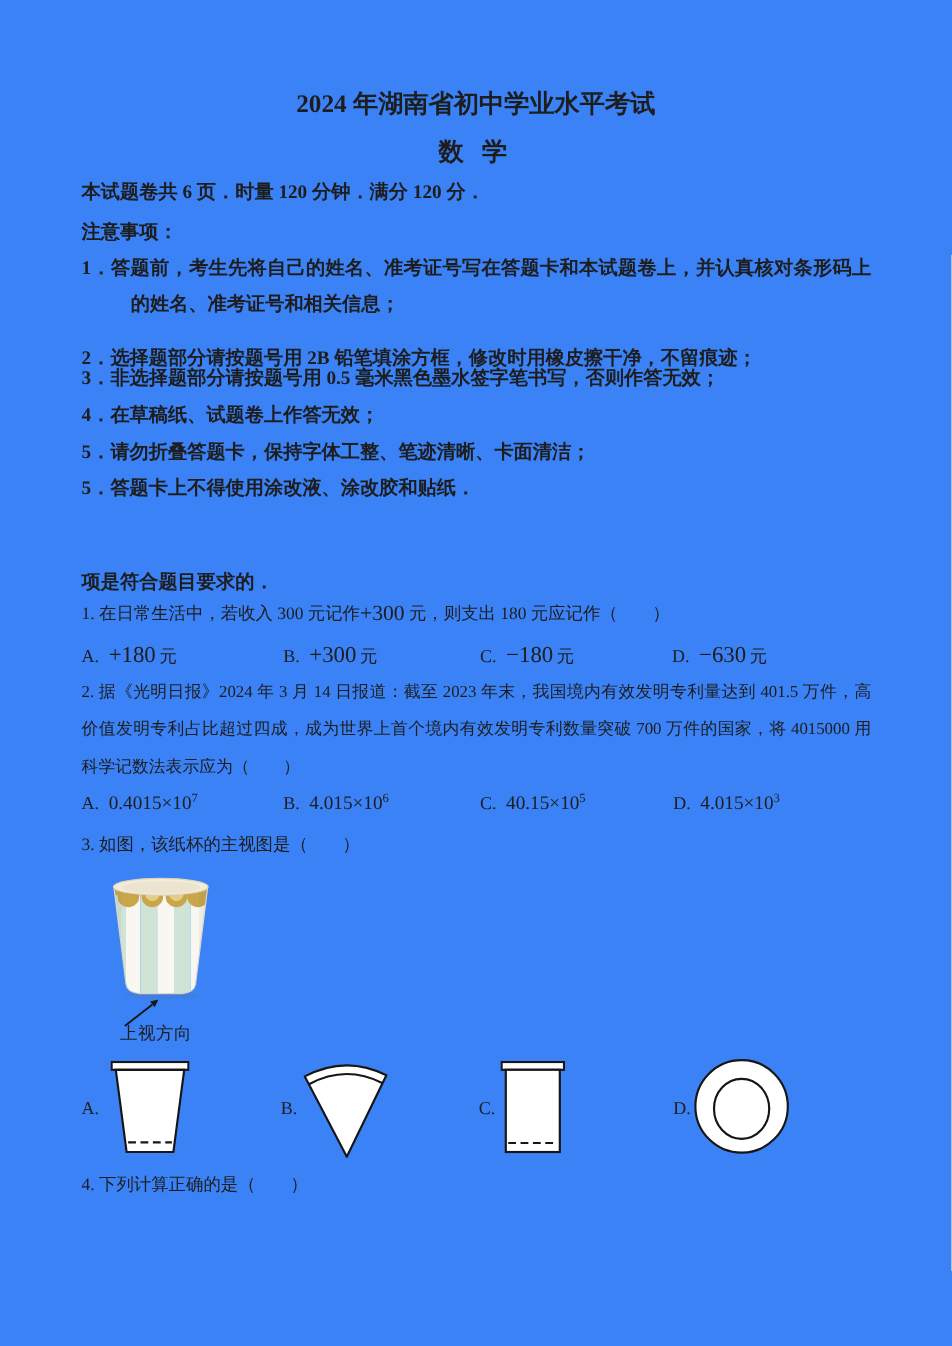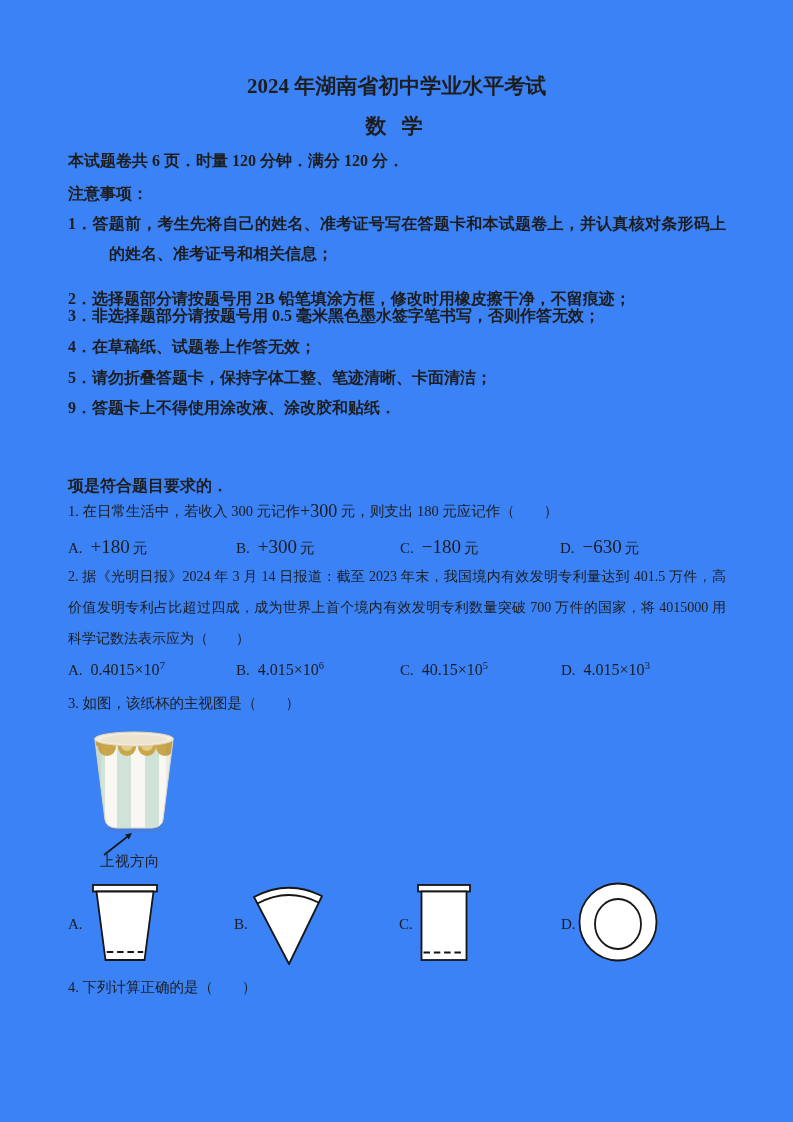--- a/index.html
+++ b/index.html
@@ -32,21 +32,21 @@
   <div class="t c title" style="top:112px;letter-spacing:5px;">数 学</div>
   <div class="t bl b16" style="top:151px;">本试题卷共 6 页．时量 120 分钟．满分 120 分．</div>
   <div class="t bl b16" style="top:184px;">注意事项：</div>
 
   <div class="t bl b16 jfull" style="top:214px;">1．答题前，考生先将自己的姓名、准考证号写在答题卡和本试题卷上，并认真核对条形码上</div>
   <div class="t bl b16" style="top:244px;padding-left:41px;">的姓名、准考证号和相关信息；</div>
   <div class="t bl b16" style="top:276px;margin-top:13px;">2．选择题部分请按题号用 2B 铅笔填涂方框，修改时用橡皮擦干净，不留痕迹；</div>
   <div class="t bl b16" style="top:306px;">3．非选择题部分请按题号用 0.5 毫米黑色墨水签字笔书写，否则作答无效；</div>
   <div class="t bl b16" style="top:337px;">4．在草稿纸、试题卷上作答无效；</div>
   <div class="t bl b16" style="top:368px;">5．请勿折叠答题卡，保持字体工整、笔迹清晰、卡面清洁；</div>
-  <div class="t bl b16" style="top:398px;">9．答题卡上不得使用涂改液、涂改胶和贴纸．</div>
+  <div class="t bl b16" style="top:398px;">5．答题卡上不得使用涂改液、涂改胶和贴纸．</div>
 
   <div class="t bl b16" style="top:476px;">项是符合题目要求的．</div>
 
   <div class="t q" style="left:68px;top:500px;"><span>1. 在日常生活中，若收入 300 元记作</span><span class="emph">+300</span><span> 元，则支出 180 元应记作（　　）</span></div>
 
   <div class="t" style="left:68px;top:536px;"><span class="optletter">A.</span>&nbsp;&nbsp;<span class="optval">+180</span><span class="optunit">元</span></div>
   <div class="t" style="left:236px;top:536px;"><span class="optletter">B.</span>&nbsp;&nbsp;<span class="optval">+300</span><span class="optunit">元</span></div>
   <div class="t" style="left:400px;top:536px;"><span class="optletter">C.</span>&nbsp;&nbsp;<span class="optval">−180</span><span class="optunit">元</span></div>
   <div class="t" style="left:560px;top:536px;"><span class="optletter">D.</span>&nbsp;&nbsp;<span class="optval">−630</span><span class="optunit">元</span></div>
 

